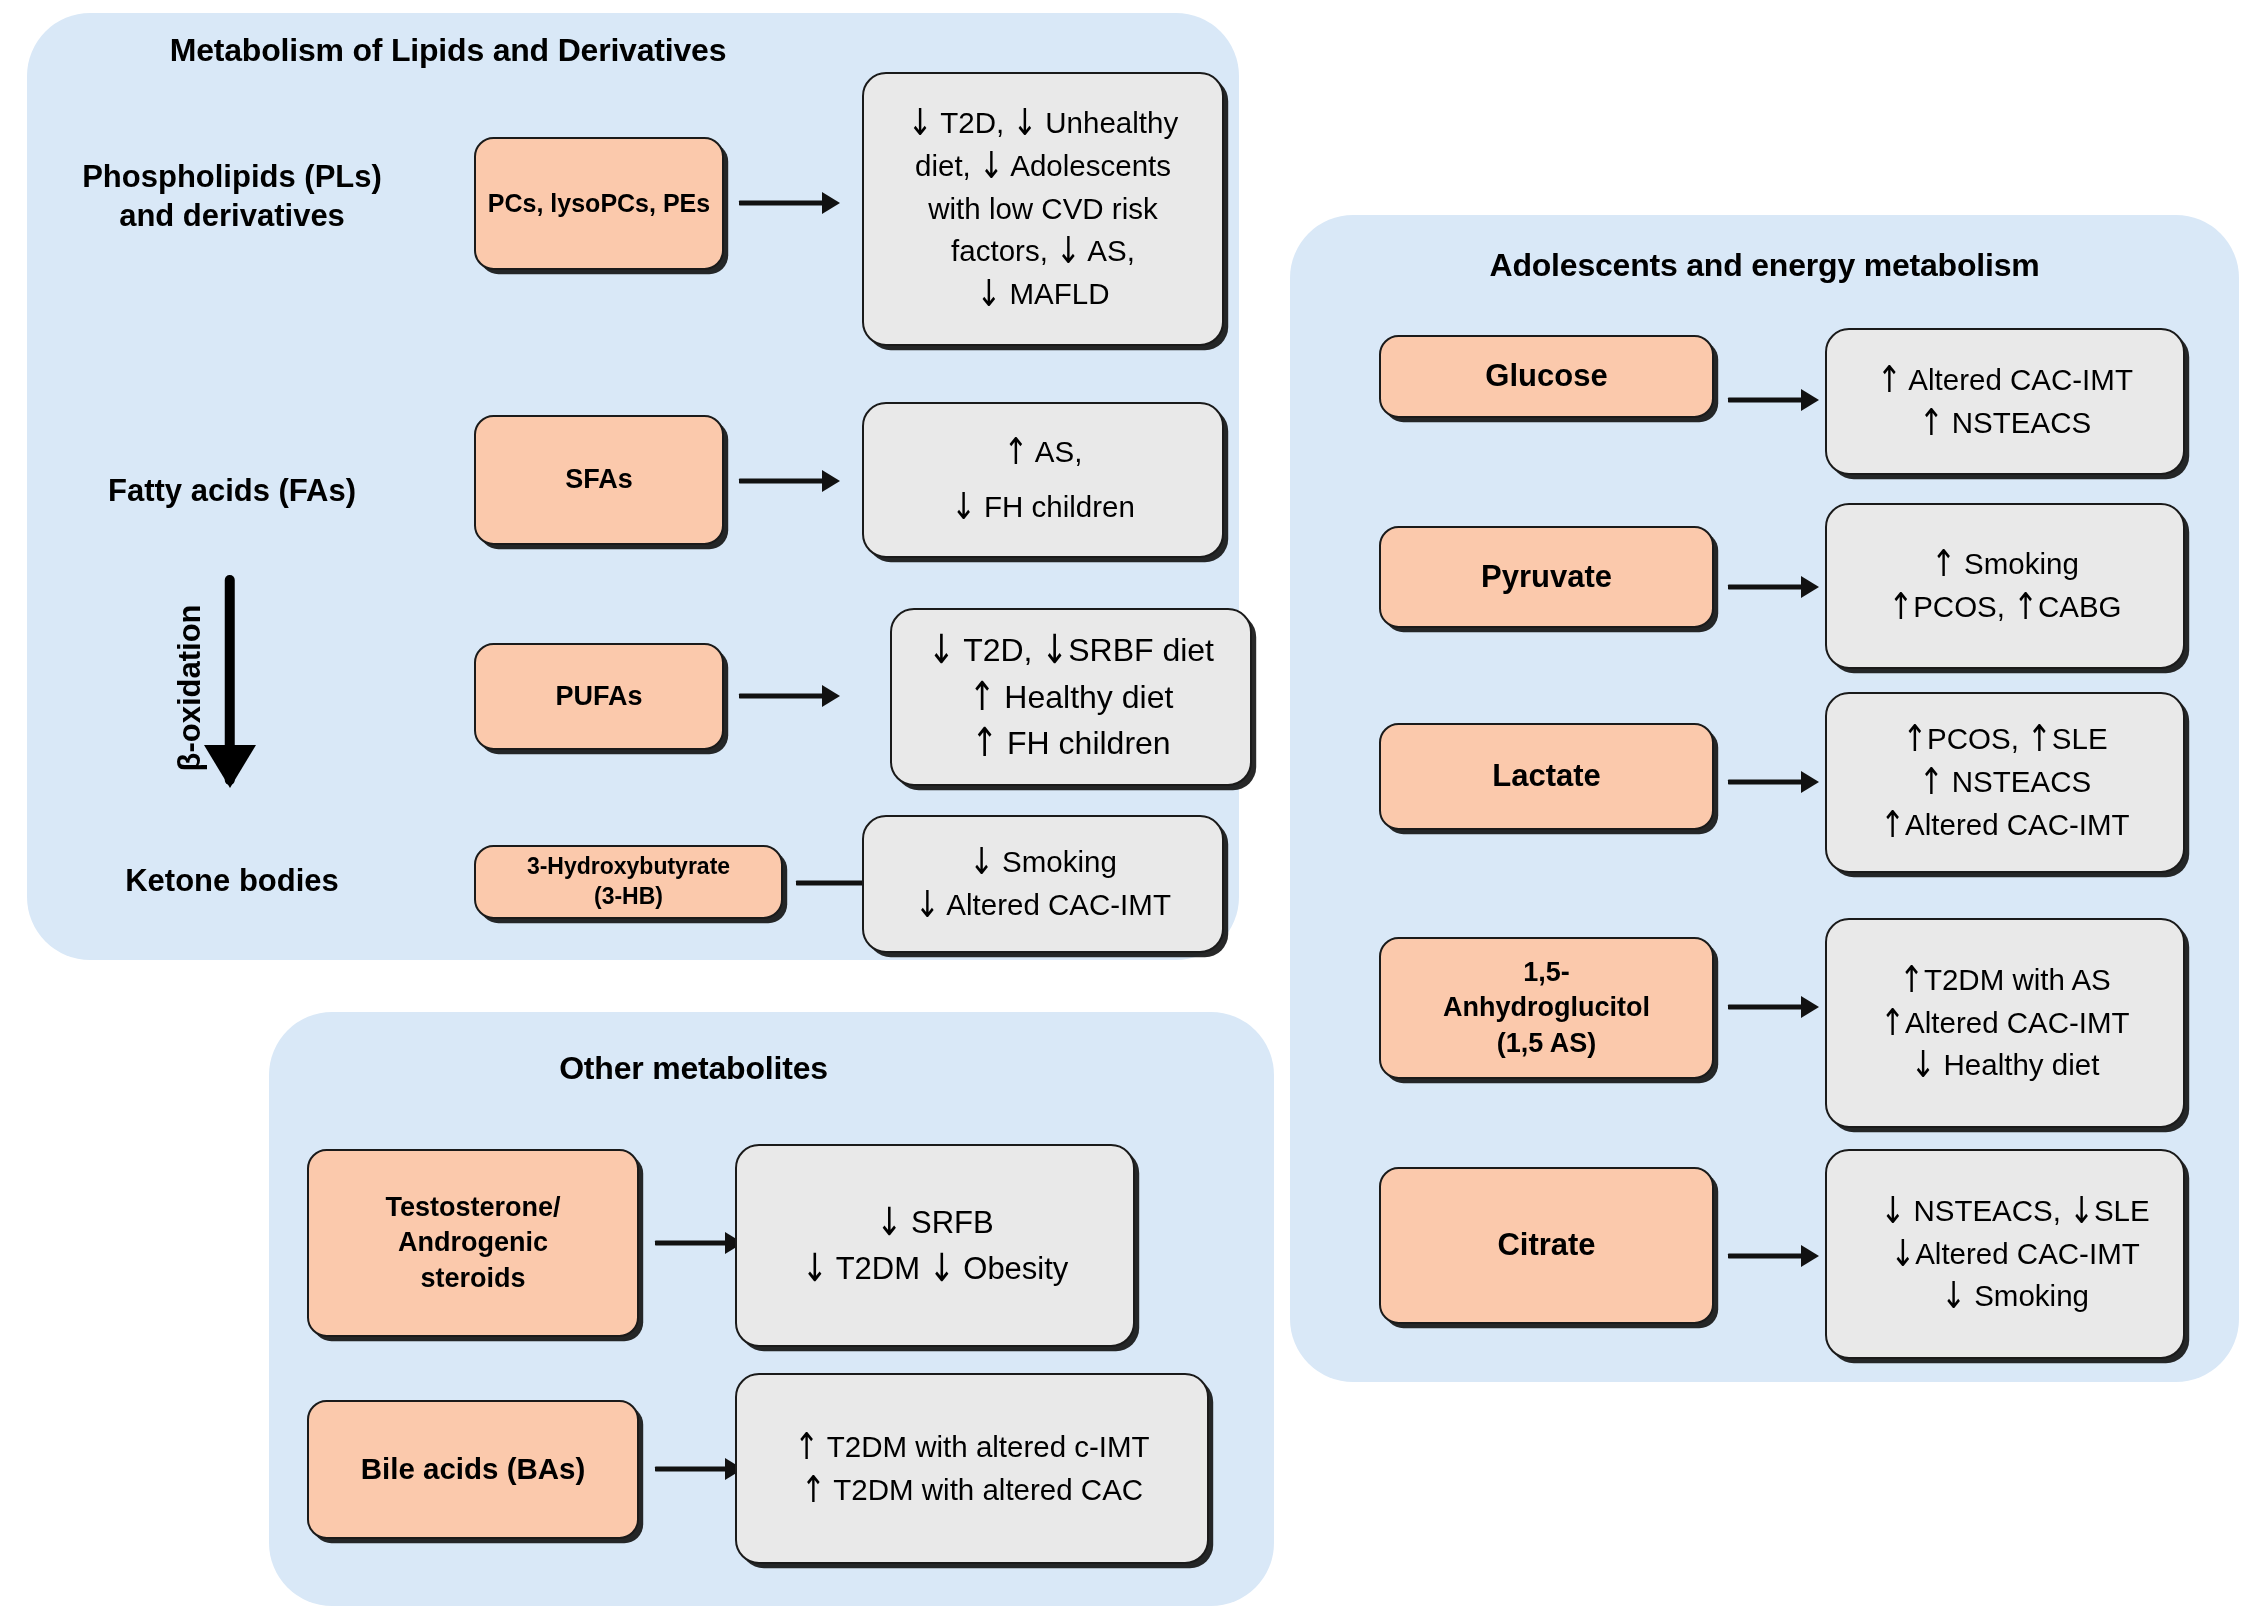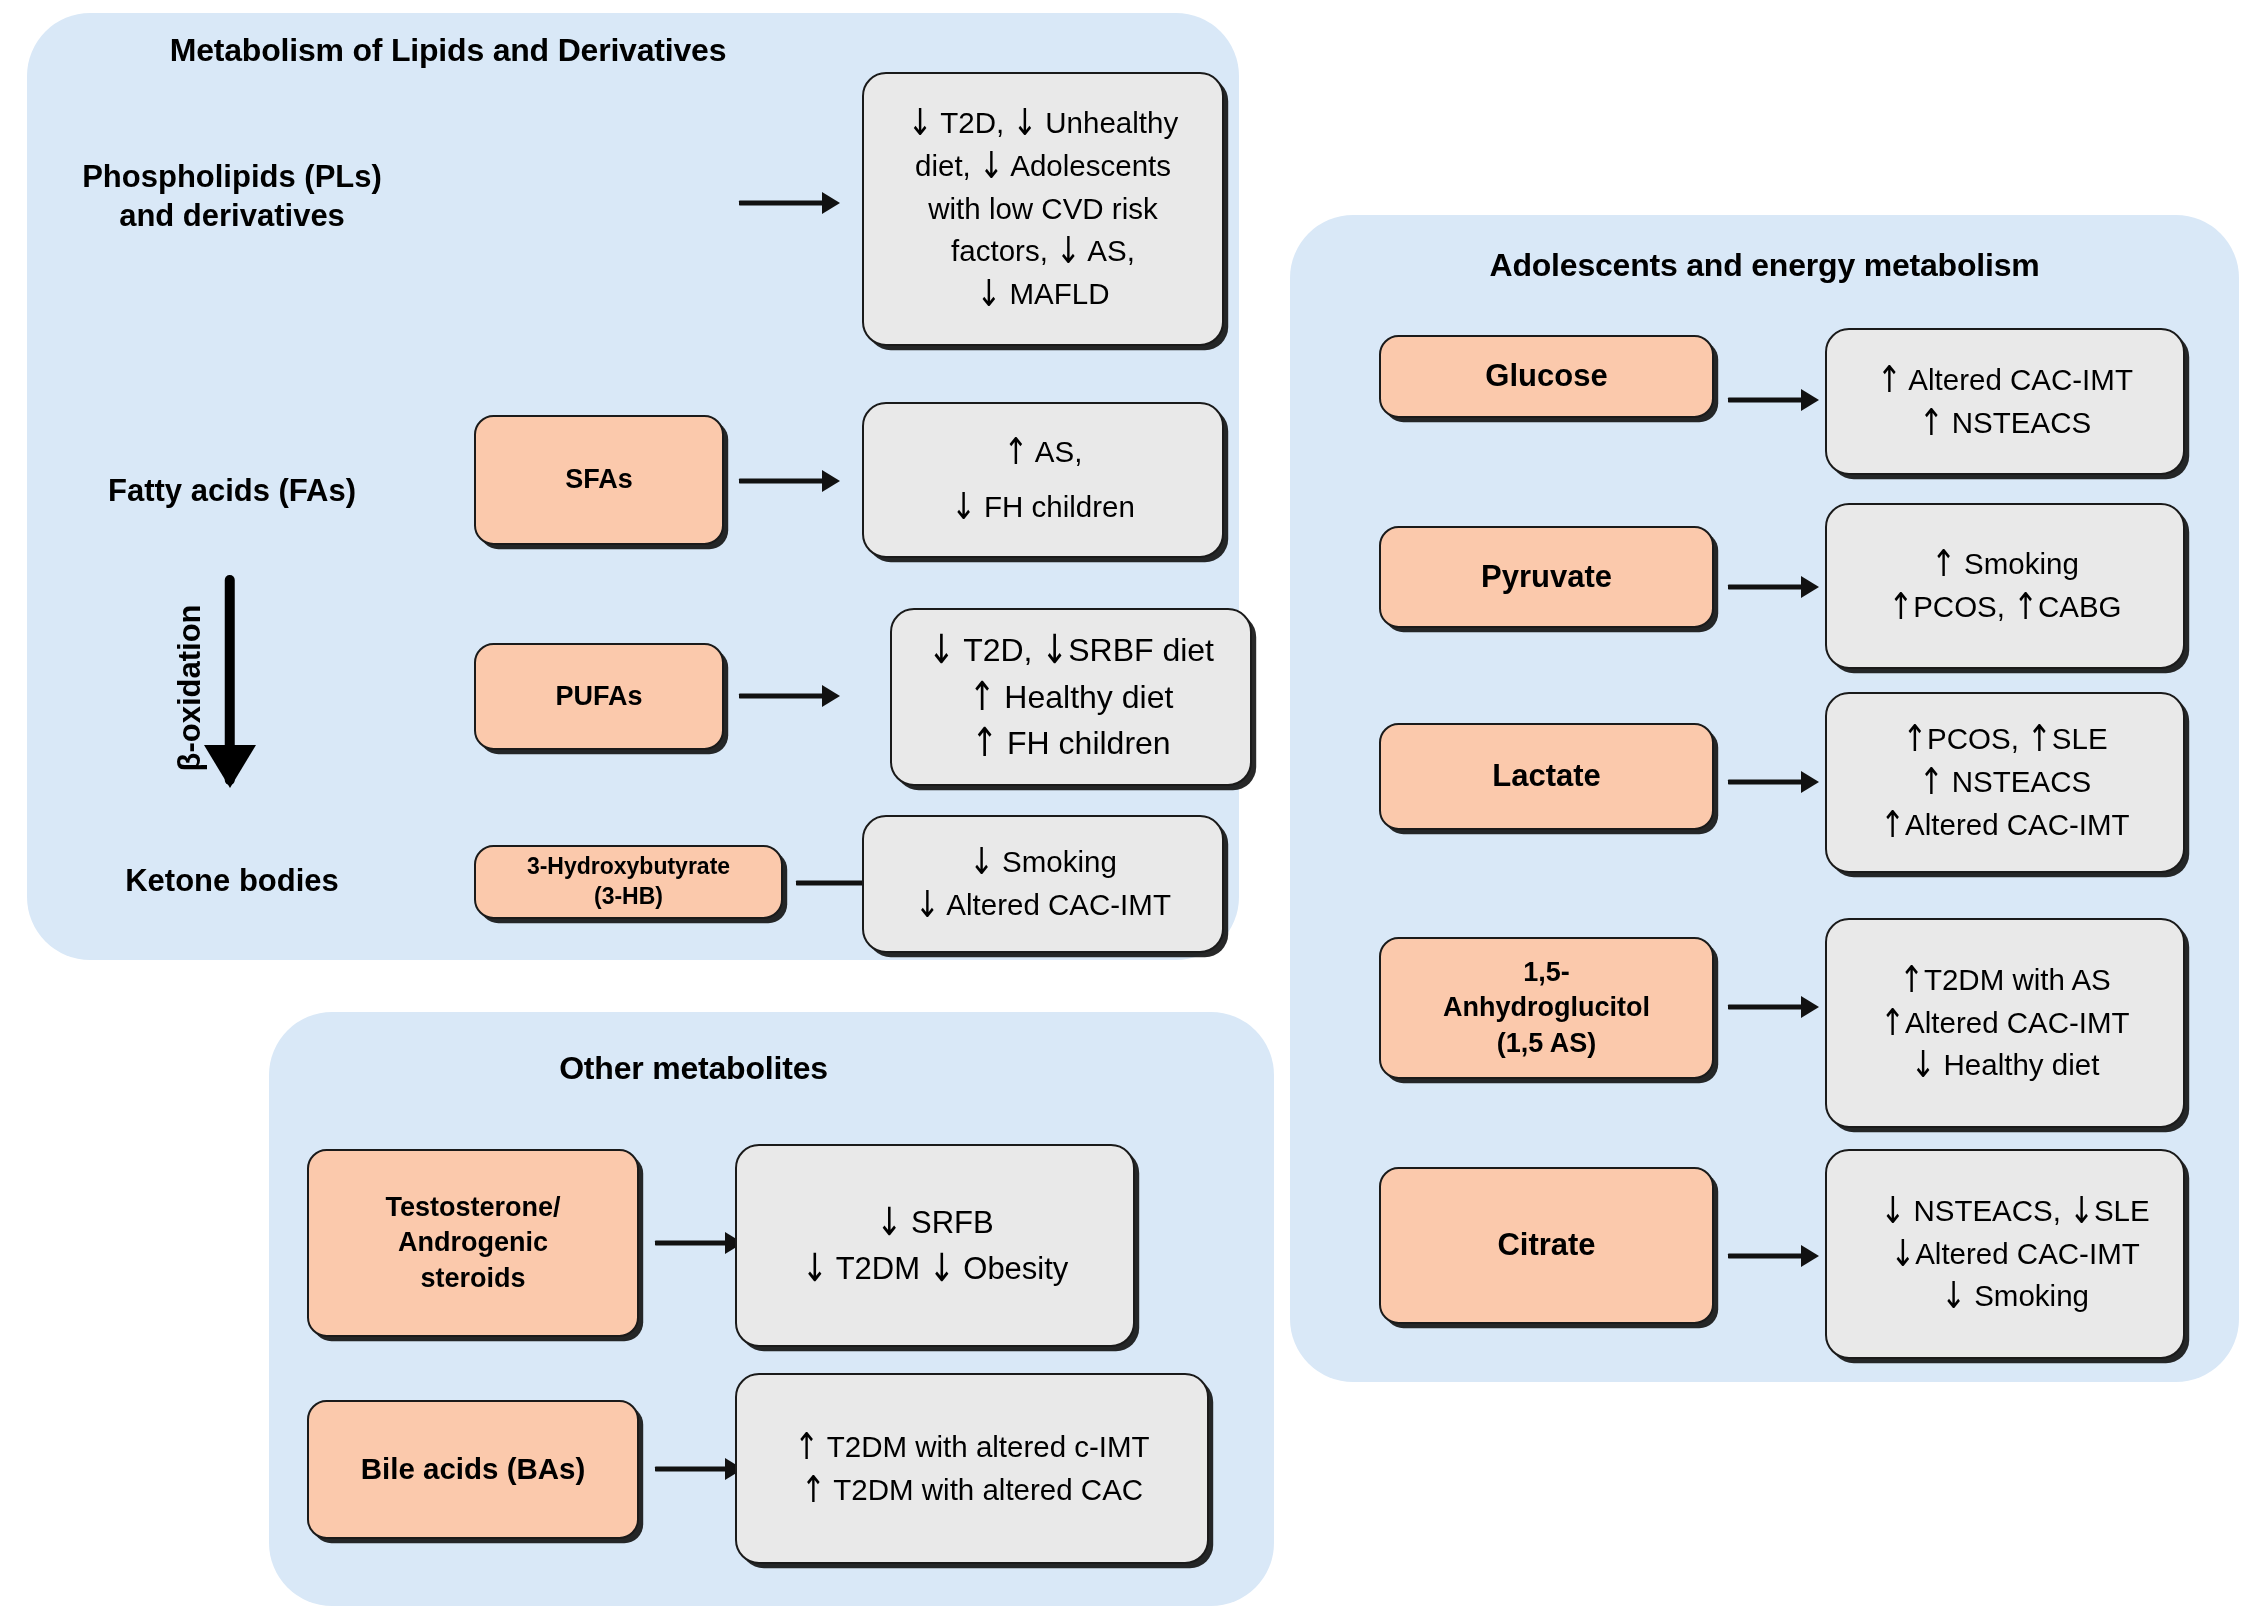--- a/index.html
+++ b/index.html
@@ -66,20 +66,21 @@
   </div>
   <div class="rowlabel" style="left:32px;top:862px;width:400px;">Ketone bodies</div>
   <div class="rowlabel" style="left:32px;top:472px;width:400px;">Fatty acids (FAs)</div>
 
   <div id="beta-label" style="left:74px;top:670px;width:232px;text-align:center;">β-oxidation</div>
   <div id="beta-arrow" style="left:203px;top:575px;width:53px;height:210px;">
     <div class="bshaft"></div>
       <div class="bhead"></div>
   </div>
 
+  <div class="mbox" style="left:474px;top:137px;width:250px;height:133px;font-size:25px;">PCs, lysoPCs, PEs</div>
   <div class="conn" style="left:739px;top:203px;width:105px;">
     <div class="shaft" style="width:86px;"></div>
       <div class="head" style="left:83px;"></div>
   </div>
   <div class="obox wrap" style="left:862px;top:72px;width:362px;height:274px;font-size:29.5px;">
     <div class="ln"><span class="arr">↓</span> T2D, <span class="arr">↓</span> Unhealthy</div>
     <div class="ln">diet, <span class="arr">↓</span> Adolescents</div>
     <div class="ln">with low CVD risk</div>
     <div class="ln">factors, <span class="arr">↓</span> AS,</div>
     <div class="ln"><span class="arr">↓</span> MAFLD</div>

